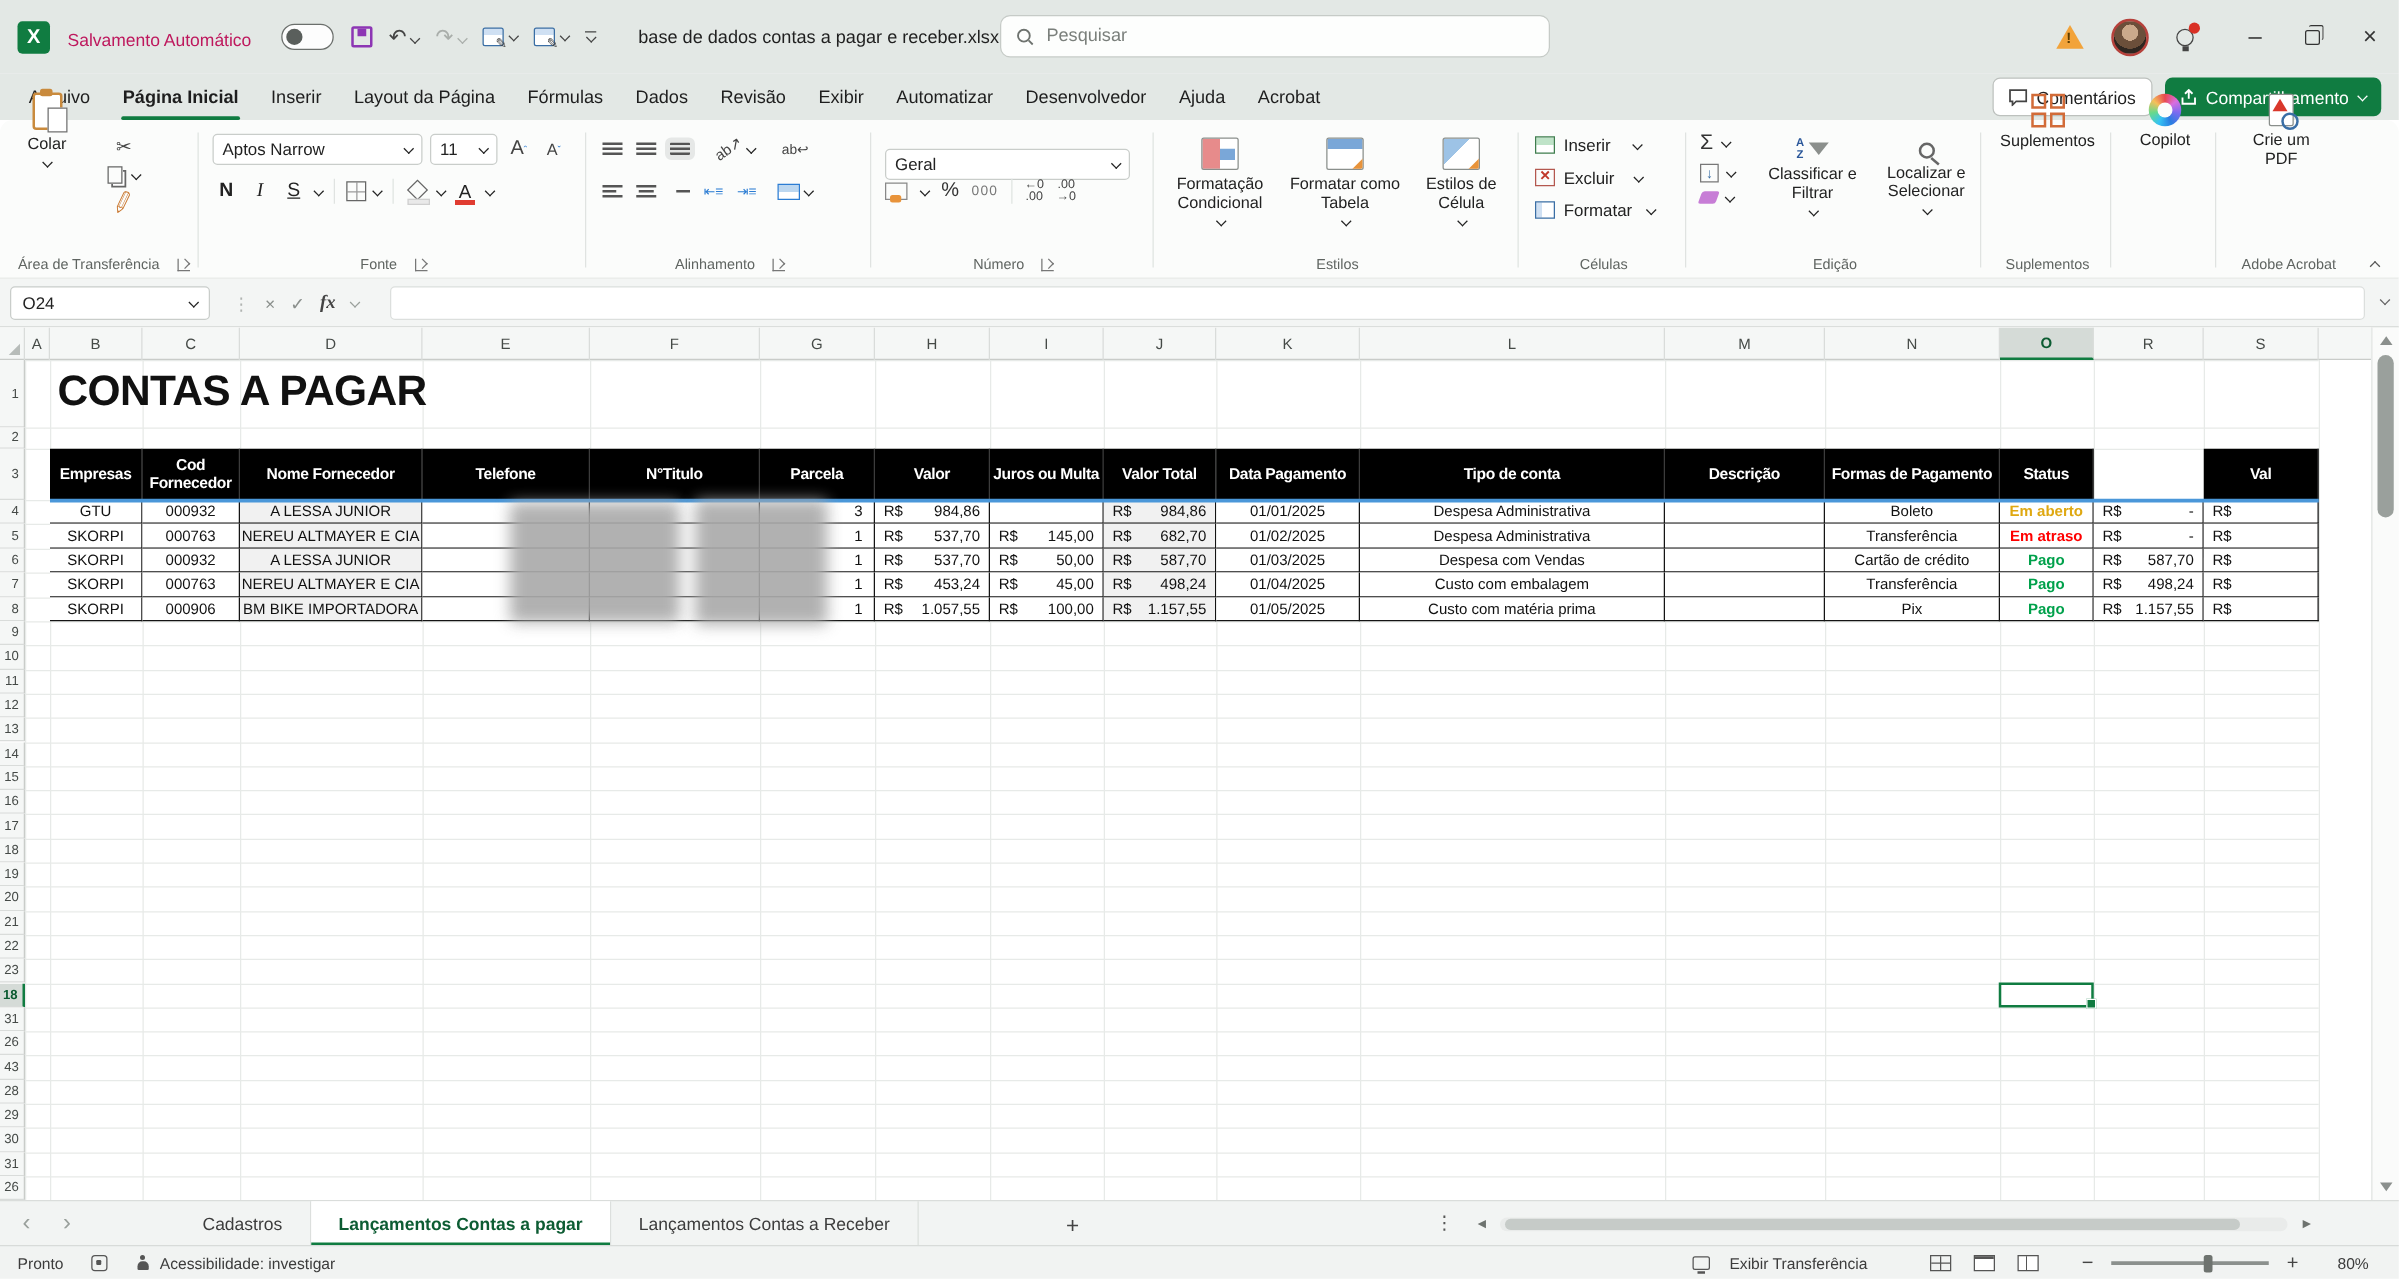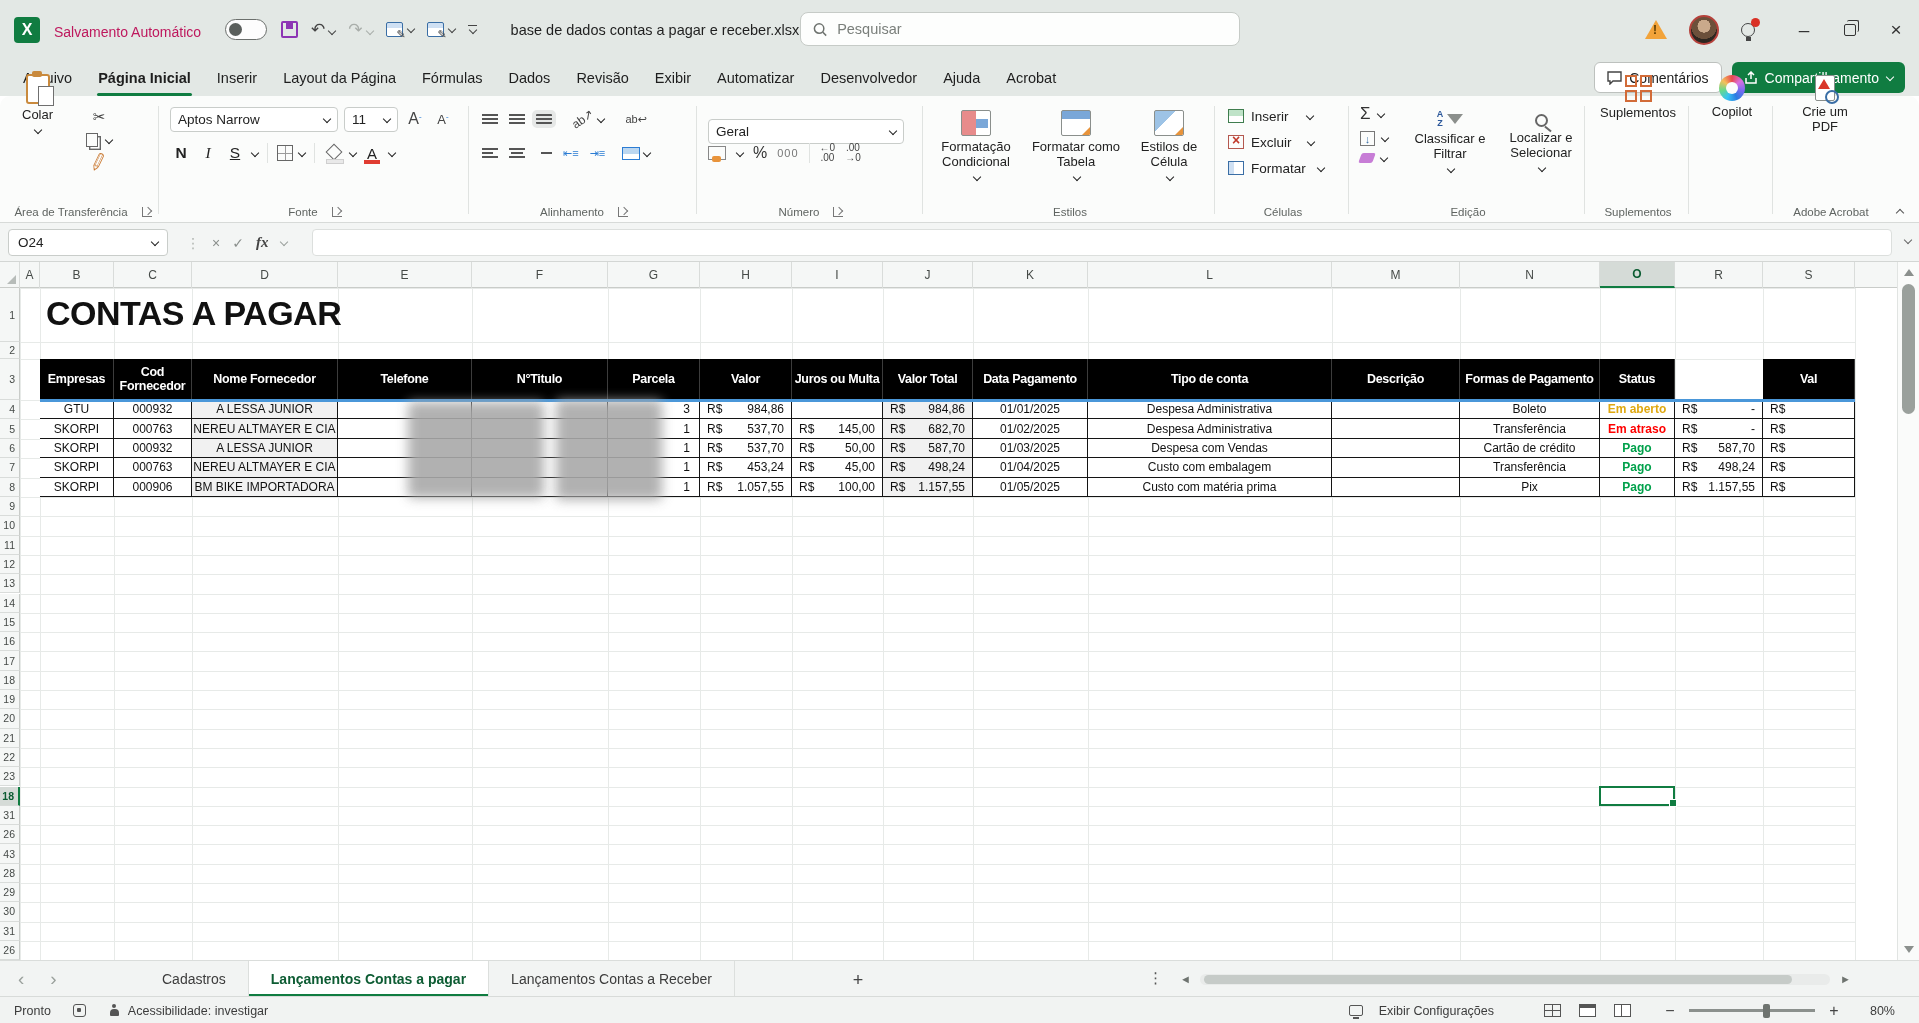--- a/index.html
+++ b/index.html
@@ -855,21 +855,21 @@
     <span>Pronto</span>
     <span class="macro-ic"></span>
     <span class="acc">
       <span class="person-ic"></span>
       <span>Acessibilidade: investigar</span>
     </span>
   </div>
   <div class="sb-right">
     <span class="flexg" style="margin-right:50px;">
       <span class="monitor-ic"></span>
-      <span>Exibir Configurações</span>
+      <span>Exibir Transferência</span>
     </span>
     <span class="sbv grid"></span>
     <span class="sbv page"></span>
     <span class="sbv brk"></span>
     <span class="zsign" style="margin-left:14px;">−</span>
     <span class="ztrack">
         <span class="zknob"></span>
       </span>
     <span class="zsign">+</span>
     <span class="zpct">80%</span>

